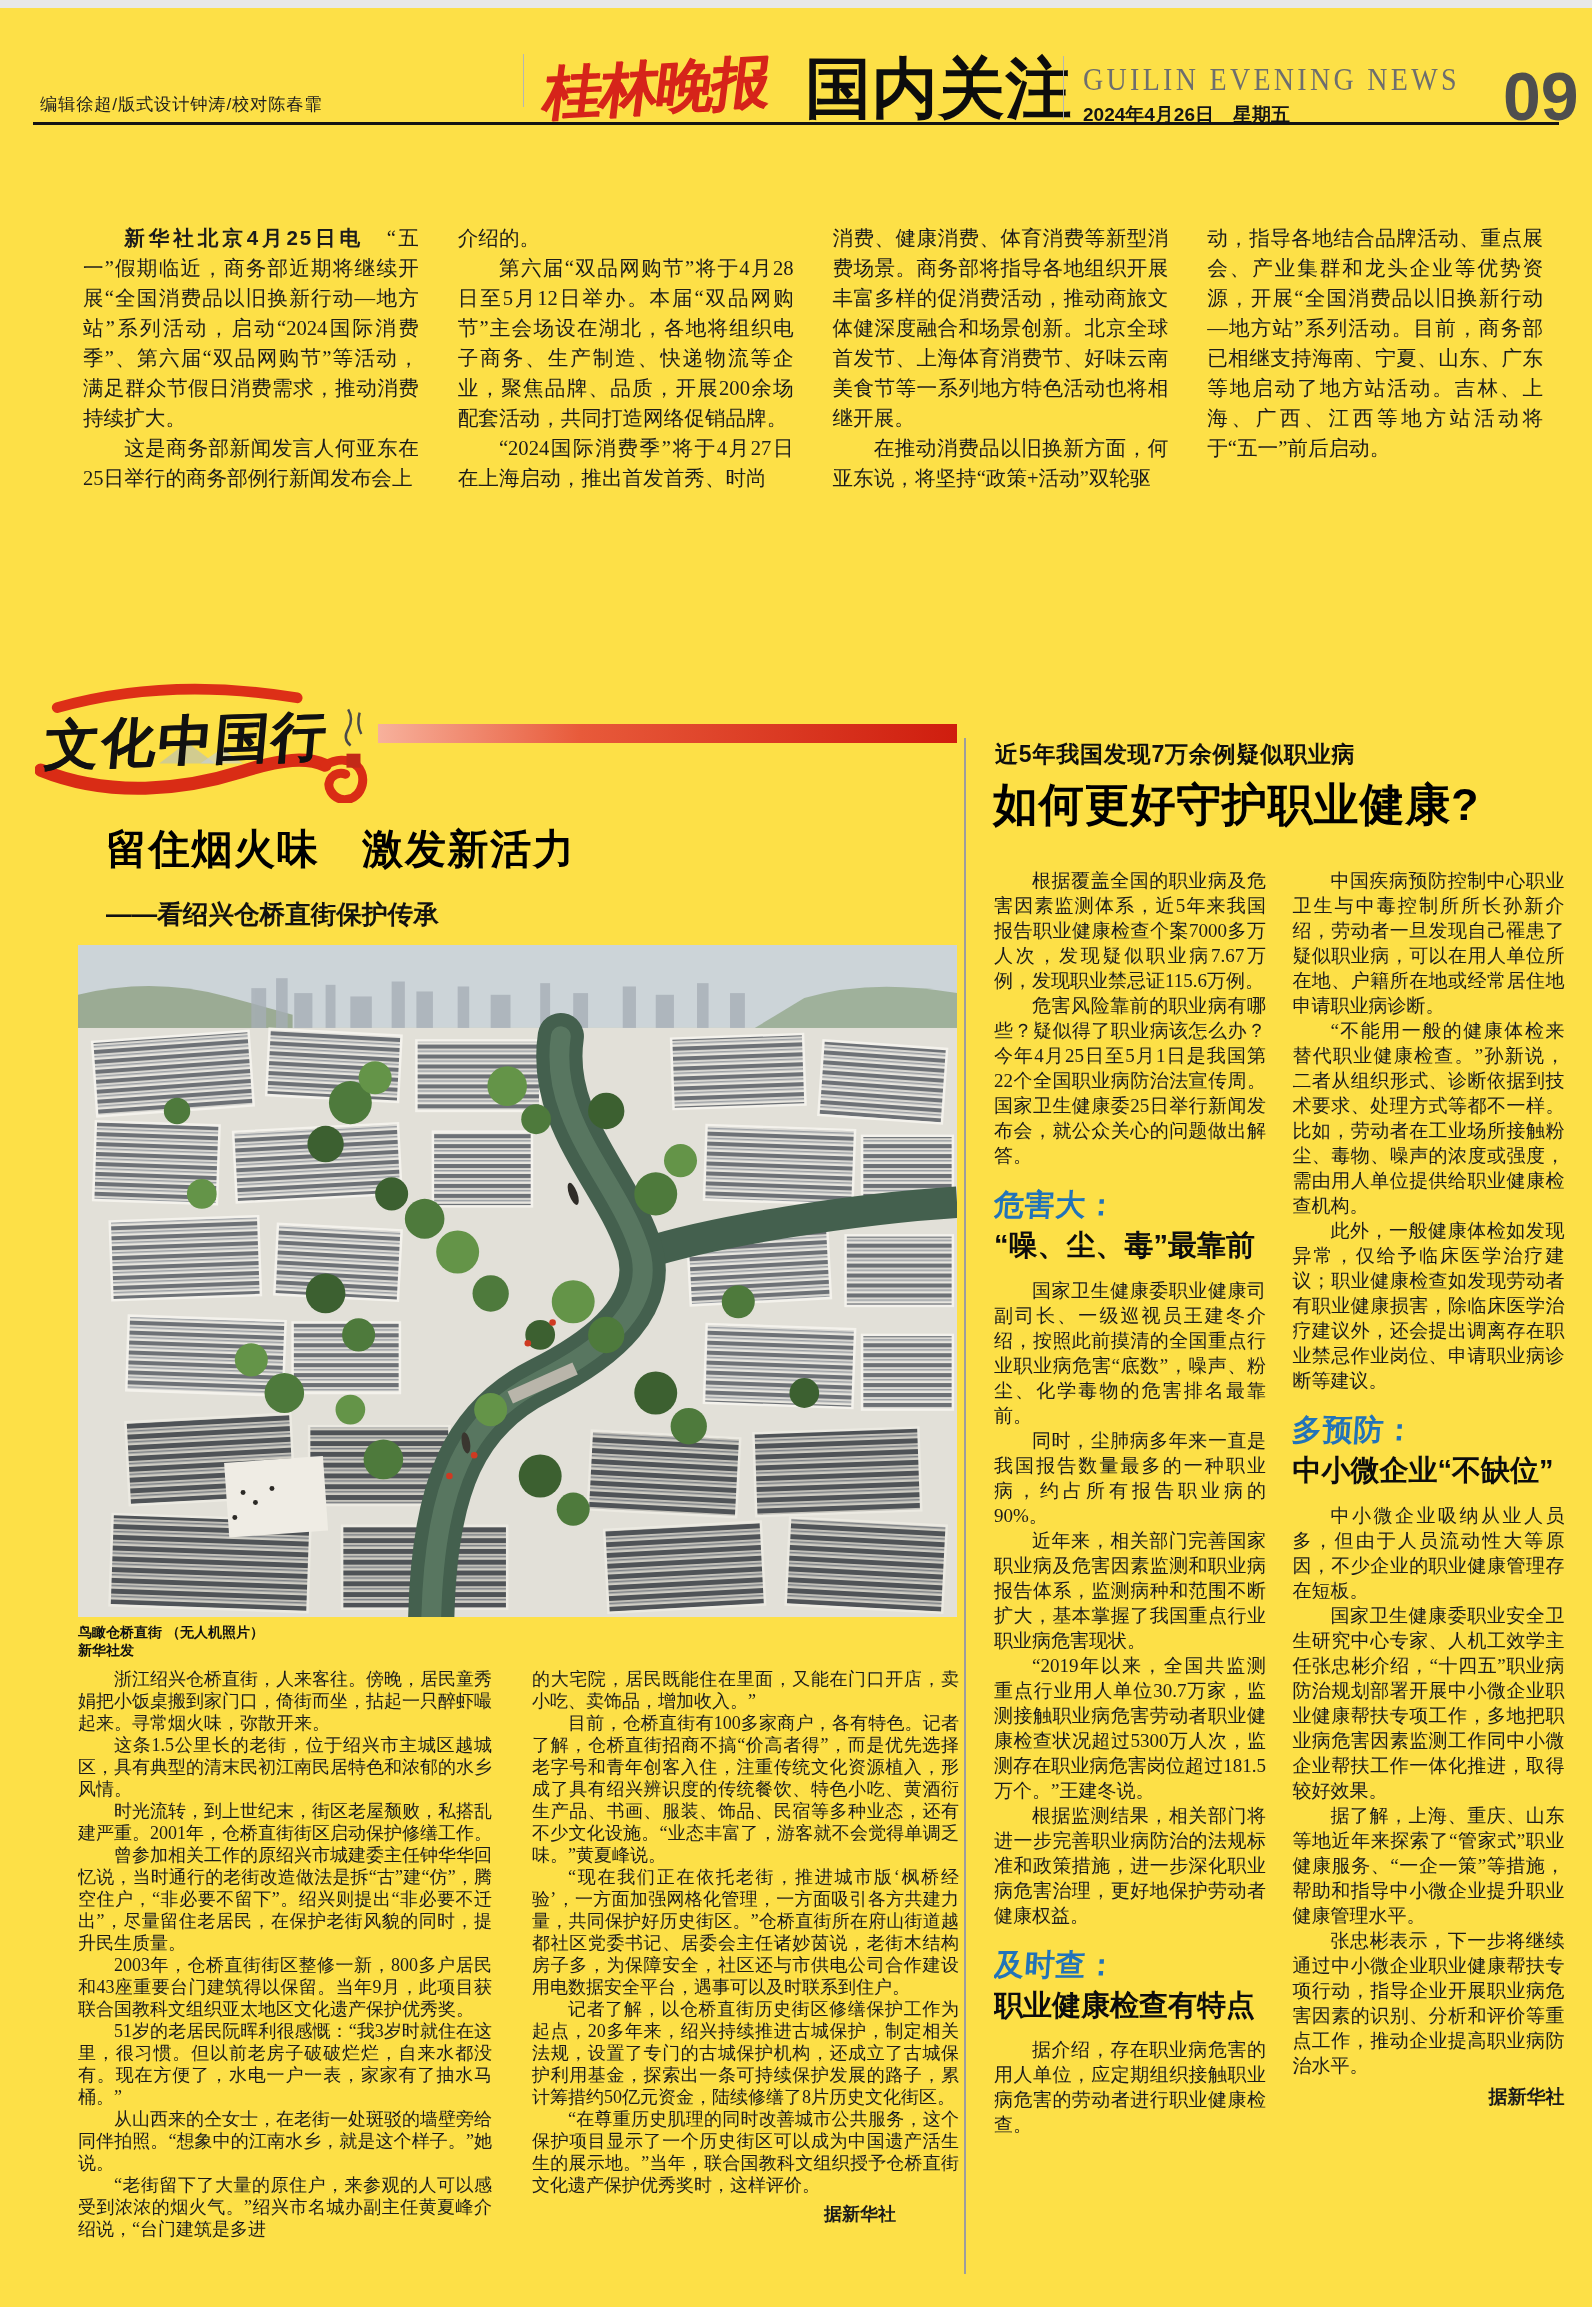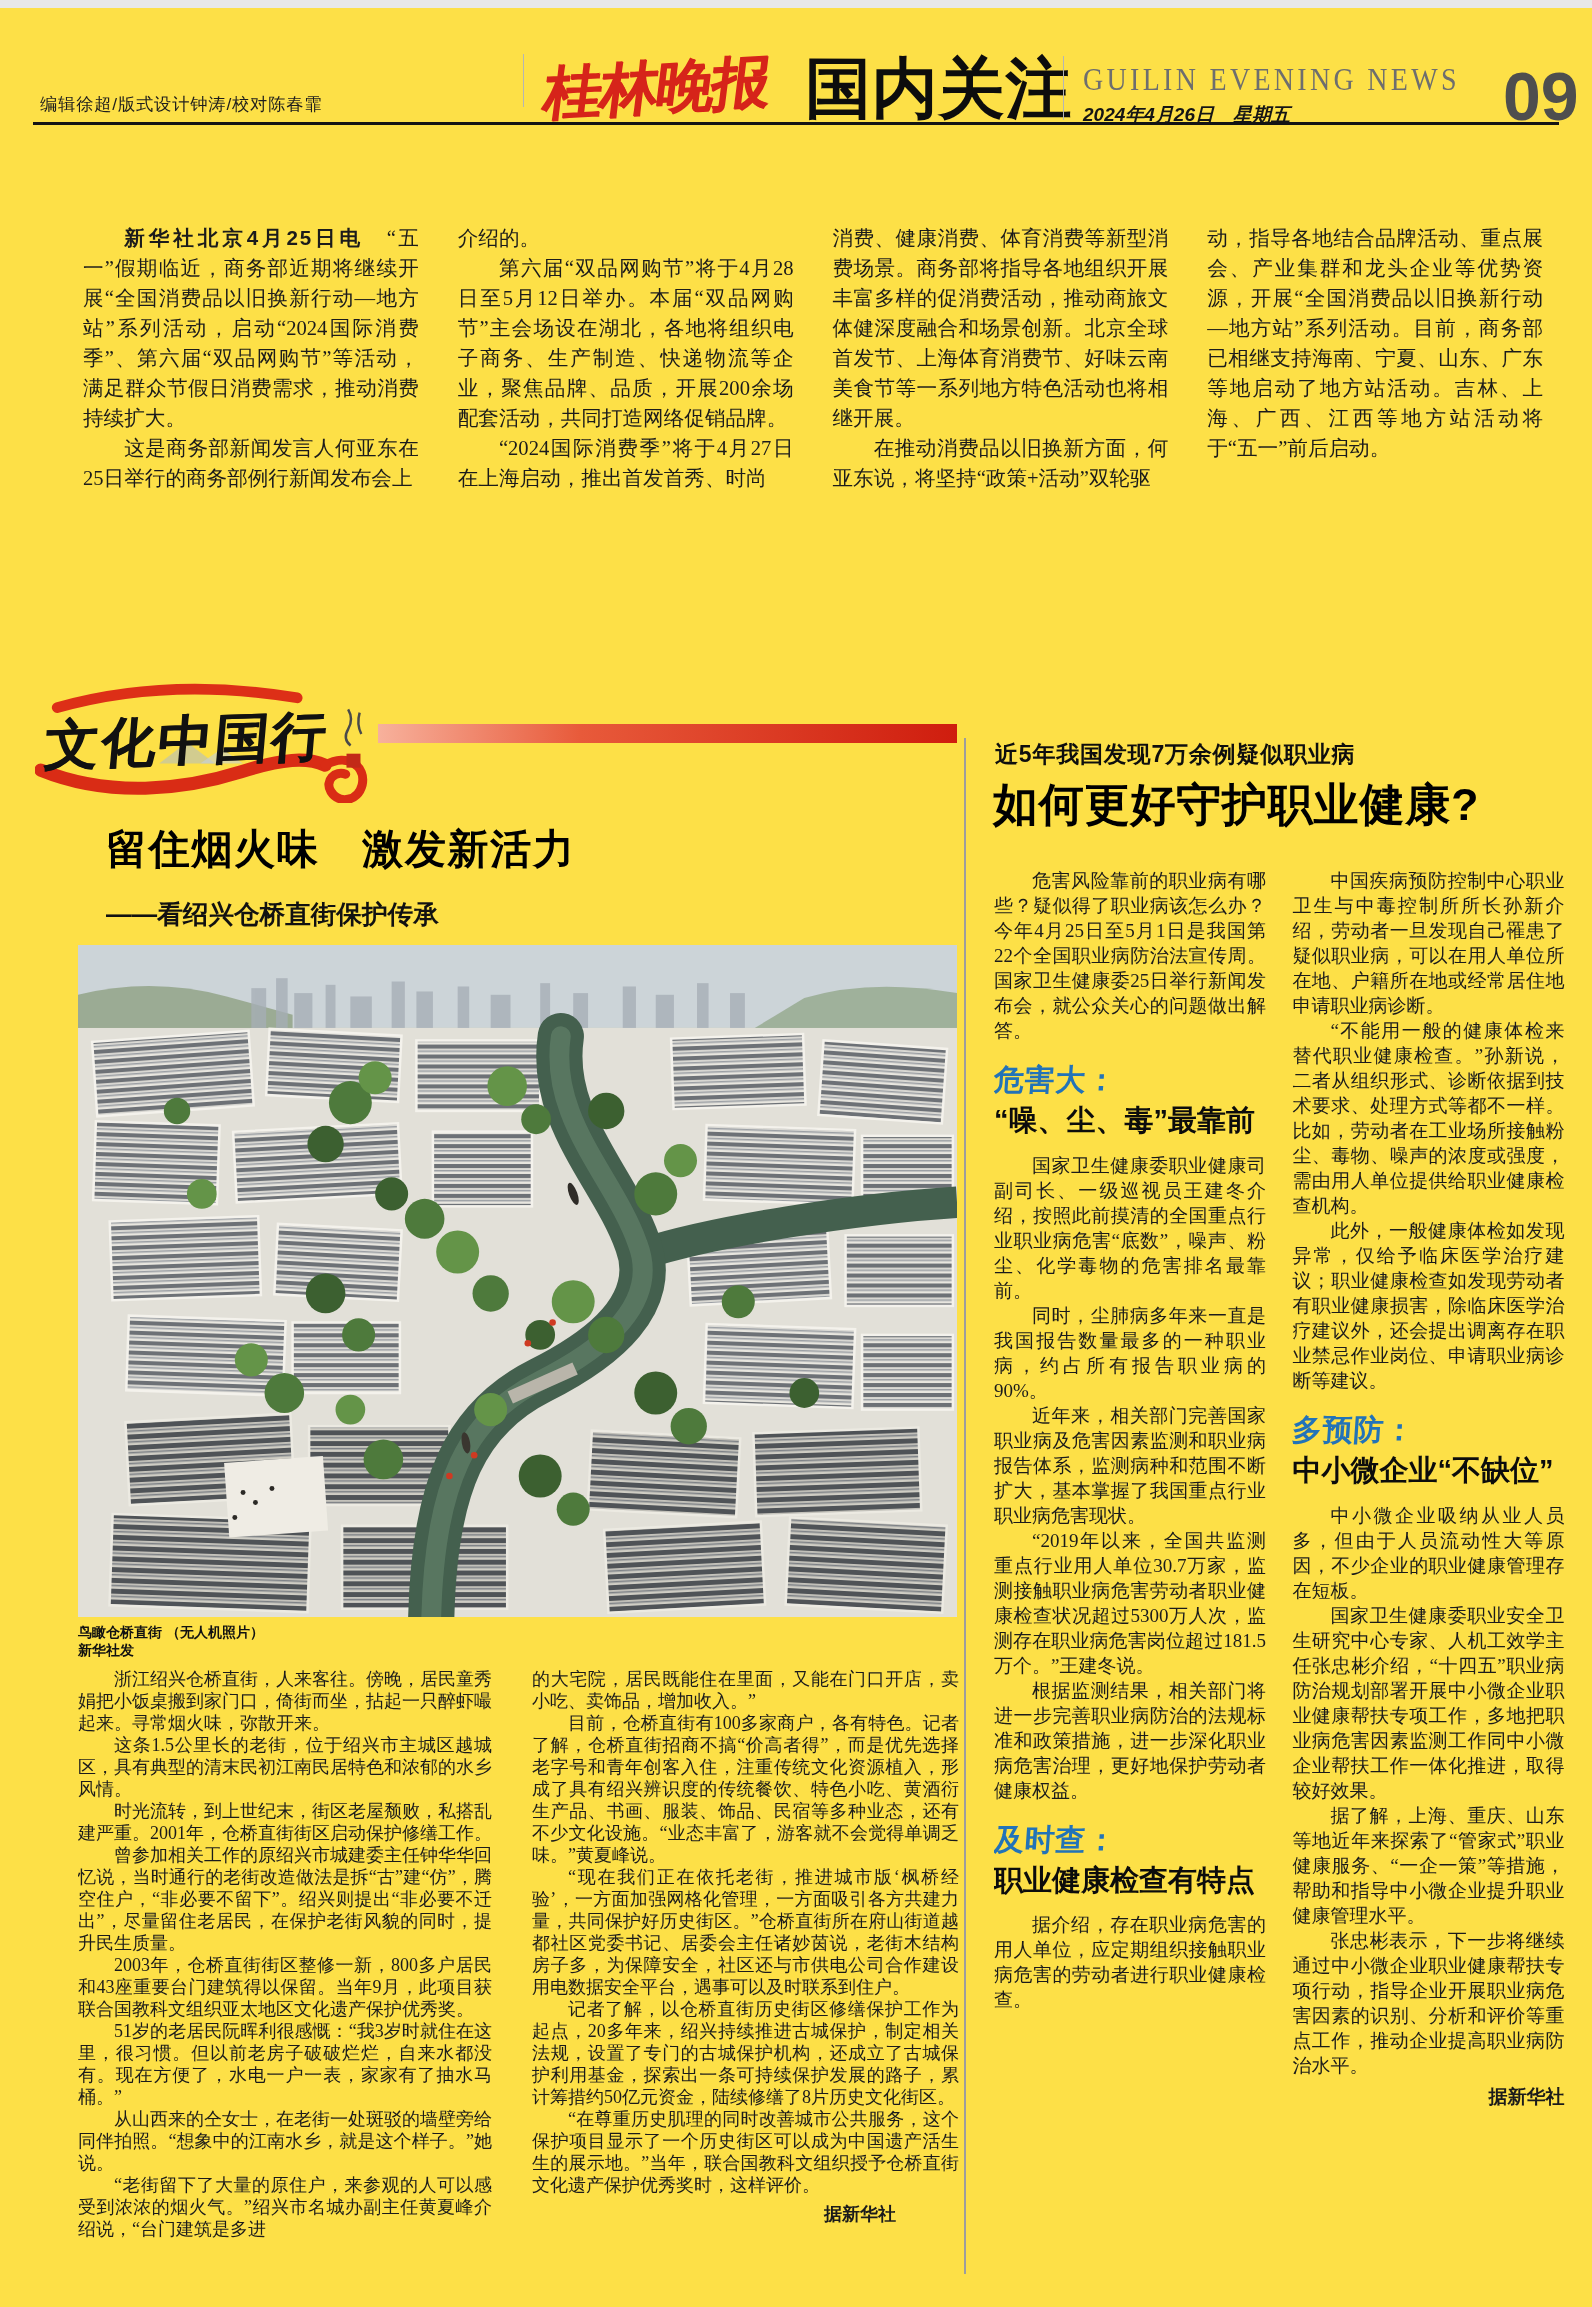--- a/index.html
+++ b/index.html
@@ -13,21 +13,21 @@
                  font-family:"Liberation Sans","DejaVu Sans",sans-serif; }
   .vline { width:0.8px; background:#b5b5b5; }
   .v1 { left:523px; top:46px; height:53px; }
   .v2 { left:1063px; top:48px; height:64px; }
   .masthead { left:545px; top:41px; font-size:58px; font-weight:900; color:var(--masthead_red,#d6241a);
               transform:skewX(-10deg) rotate(-3deg); letter-spacing:-2.5px; font-family:"DejaVu Serif",serif;
               text-shadow:0.8px 0.8px 0 var(--masthead_red,#d6241a); }
   .section-title { left:805px; top:36px; font-size:66px; font-weight:900; letter-spacing:0.8px; color:#0d0d0d; }
   .eng-title { left:1083px; top:53px; font-size:28px; color:#6e6e6e; letter-spacing:3.3px;
                font-family:"Liberation Serif","DejaVu Serif",serif; transform:scaleY(1.15); transform-origin:left top; }
-  .date-line { left:1083px; top:94px; font-size:19px; font-weight:700; color:#151515;font-style:italic; }
+  .date-line { left:1083px; top:94px; font-size:19px; font-weight:700; color:#151515; }
   .page-number { left:1503px; top:49px; font-size:68px; font-weight:900; color:#4e4e4e; }
   .header-rule { left:33px; top:114px; width:1526px; height:2.5px; background:#141414; }
 
   
   .lead-headline { left:0; top:122px; width:1592px; text-align:center; font-size:80px; font-weight:900;
                    letter-spacing:0; color:#000; margin:0; white-space:nowrap; }
   .lead-cols { left:83px; top:215px; width:1460px; height:394px; display:flex; gap:39px; overflow:hidden; }
   .lead-cols .col { flex:1 1 0; font-size:20.6px; line-height:30px; text-align:justify; }
 
   .article p { margin:0; text-indent:2em; text-align:justify; }
@@ -257,20 +257,21 @@
         <p class="blk-p">“在尊重历史肌理的同时改善城市公共服务，这个保护项目显示了一个历史街区可以成为中国遗产活生生的展示地。”当年，联合国教科文组织授予仓桥直街文化遗产保护优秀奖时，这样评价。</p>
         <p class="blk-credit">据新华社</p>
       </div>
   </div>
 
   <div class="abs divider-v"></div>
   <div class="abs health-kicker sans">近5年我国发现7万余例疑似职业病</div>
   <h2 class="abs health-headline sans">如何更好守护职业健康?</h2>
   <div class="abs health-cols article">
     <div class="col">
+        <p class="blk-p">根据覆盖全国的职业病及危害因素监测体系，近5年来我国报告职业健康检查个案7000多万人次，发现疑似职业病7.67万例，发现职业禁忌证115.6万例。</p>
         <p class="blk-p">危害风险靠前的职业病有哪些？疑似得了职业病该怎么办？今年4月25日至5月1日是我国第22个全国职业病防治法宣传周。国家卫生健康委25日举行新闻发布会，就公众关心的问题做出解答。</p>
         <p class="blk-sub1">危害大：</p>
         <p class="blk-sub2">“噪、尘、毒”最靠前</p>
         <p class="blk-p">国家卫生健康委职业健康司副司长、一级巡视员王建冬介绍，按照此前摸清的全国重点行业职业病危害“底数”，噪声、粉尘、化学毒物的危害排名最靠前。</p>
         <p class="blk-p">同时，尘肺病多年来一直是我国报告数量最多的一种职业病，约占所有报告职业病的90%。</p>
         <p class="blk-p">近年来，相关部门完善国家职业病及危害因素监测和职业病报告体系，监测病种和范围不断扩大，基本掌握了我国重点行业职业病危害现状。</p>
         <p class="blk-p">“2019年以来，全国共监测重点行业用人单位30.7万家，监测接触职业病危害劳动者职业健康检查状况超过5300万人次，监测存在职业病危害岗位超过181.5万个。”王建冬说。</p>
         <p class="blk-p">根据监测结果，相关部门将进一步完善职业病防治的法规标准和政策措施，进一步深化职业病危害治理，更好地保护劳动者健康权益。</p>
         <p class="blk-sub1">及时查：</p>
         <p class="blk-sub2">职业健康检查有特点</p>

